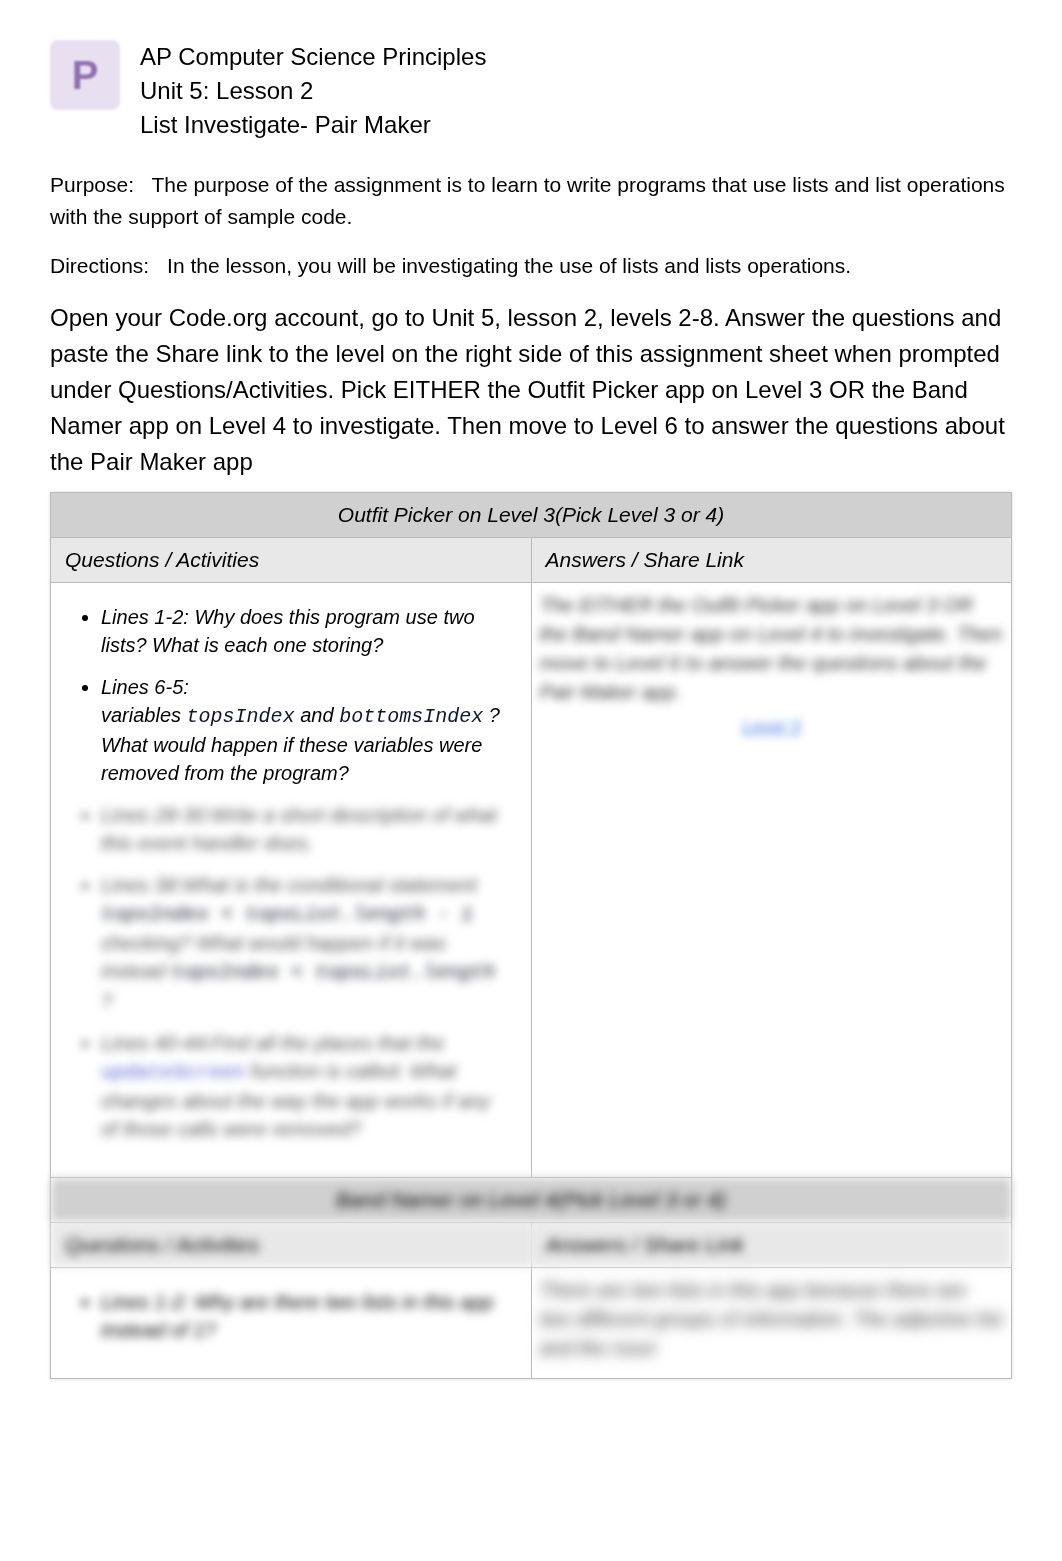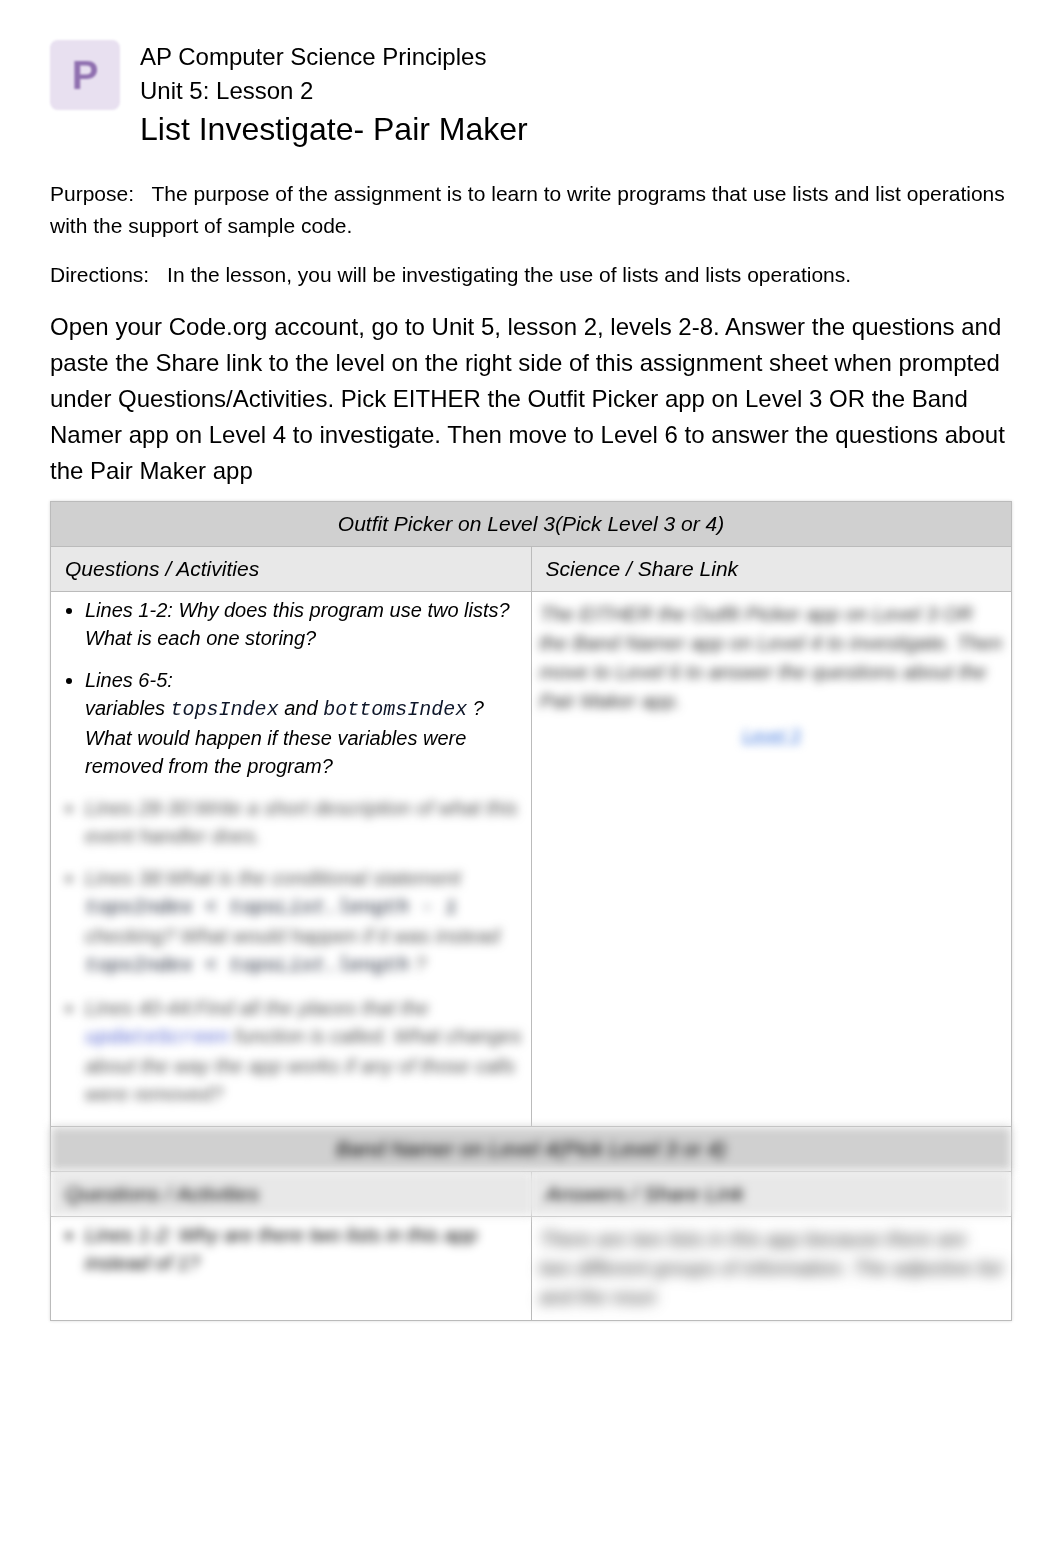--- a/index.html
+++ b/index.html
@@ -24,21 +24,21 @@
       display: flex;
       align-items: center;
       justify-content: center;
       filter: blur(1px);
       color: #9070b0;
       font-size: 40px;
       font-weight: bold;
     }
     .header-text { padding-top: 0; }
     .course-line { font-size: 24px; line-height: 1.4; }
-    .title-line { font-size: 32px; font-weight: normal; margin-top: 4px; }
+    .title-line { font-size: 24px; font-weight: normal; margin-top: 4px; }
     .intro-block { margin-bottom: 18px; font-size: 21px; line-height: 1.5; }
     .intro-label { display: inline-block; margin-right: 12px; }
     .instr-block { font-size: 24px; line-height: 1.5; margin-bottom: 12px; }
     .main-table {
       width: 100%;
       border-collapse: collapse;
       margin-top: 10px;
       box-shadow: 0 0 3px rgba(0,0,0,0.15);
       font-style: italic;
     }
@@ -52,21 +52,21 @@
       text-align: center;
       font-size: 21px;
       font-weight: normal;
     }
     .col-header {
       background: #e8e8e8;
       text-align: left;
       font-size: 21px;
       font-weight: normal;
     }
-    .q-col { width: 50%; padding: 4px !important; margin-top: 26px; }
+    .q-col { width: 50%; padding: 20px !important; margin-top: 26px; }
     .a-col { width: 50%; padding: 8px !important; position: relative; }
     .q-col ul { list-style: disc; padding-left: 30px; }
     .q-col li { font-size: 20px; line-height: 1.4; margin-bottom: 14px; }
     .code-var { color: #0f172a; font-family: "Courier New", monospace; }
     .code-fn { color: #5060d0; font-family: "Courier New", monospace; }
     .blurred { filter: blur(5px); color: #555; user-select: none; }
     .blurred-section { filter: blur(5px); }
     .answer-blur {
       filter: blur(5px);
       font-size: 20px;
@@ -111,21 +111,21 @@
   <span>Open your Code.org account, go to Unit 5, lesson 2, levels 2-8. Answer the questions and paste the Share link to the level on the right side of this assignment sheet when prompted under Questions/Activities. Pick </span><span>EITHER the Outfit Picker app on </span><span>Level 3 OR </span><span>the Band Namer app on Level 4 </span><span>to investigate. Then move to </span><span>Level 6 </span><span>to answer the questions about the Pair Maker app</span>
 </div>
 
 <table class="main-table">
   <tbody>
       <tr>
     <th colspan="2" class="section-header">Outfit Picker on Level 3(Pick Level 3 or 4)</th>
   </tr>
   <tr>
     <th class="col-header">Questions / Activities</th>
-    <th class="col-header">Science / Share Link</th>
+    <th class="col-header">Answers / Share Link</th>
   </tr>
   <tr>
     <td class="q-col">
       <ul>
         <li>
           <span>Lines 1-2: </span><span>Why does this program use two lists? What is each one storing?</span>
         </li>
         <li>
           <span>Lines 6-5:</span><br>
           <span>variables </span>

